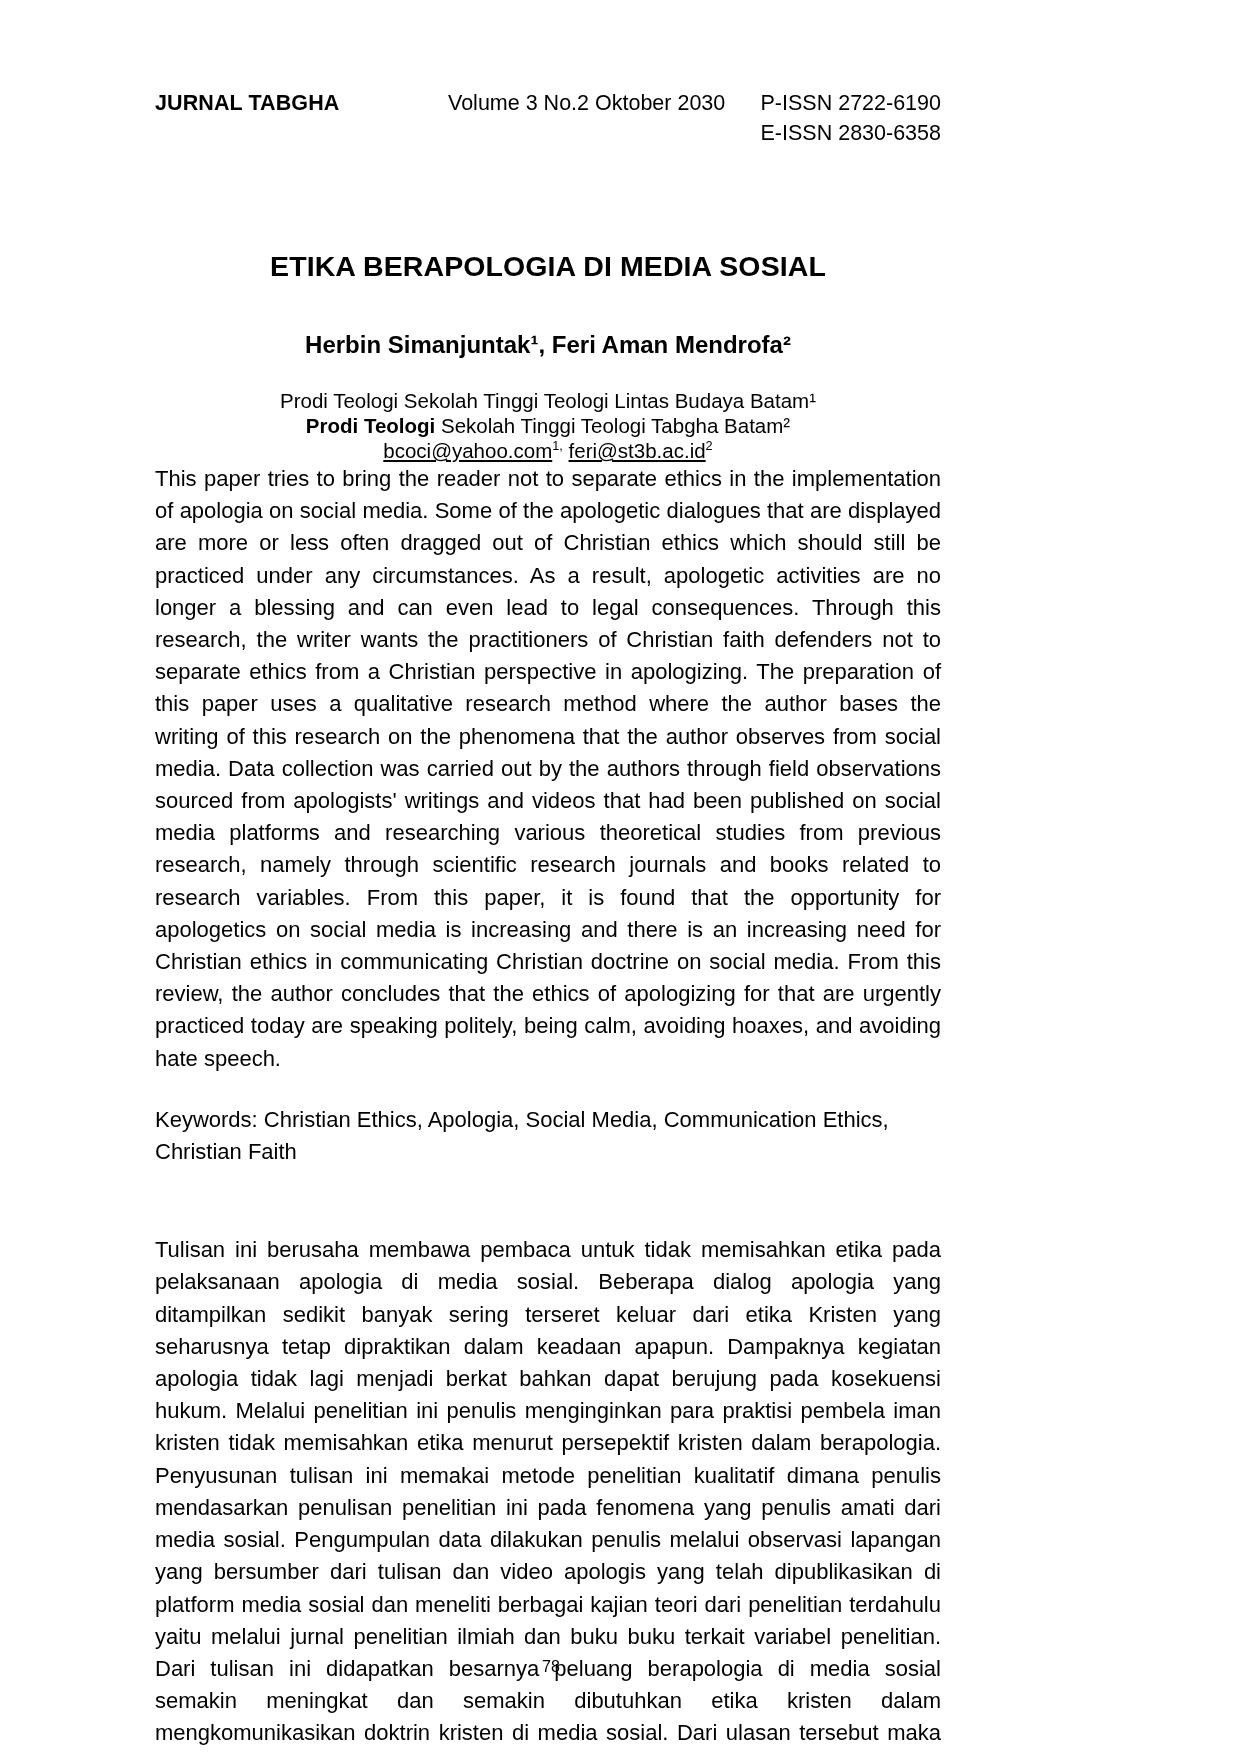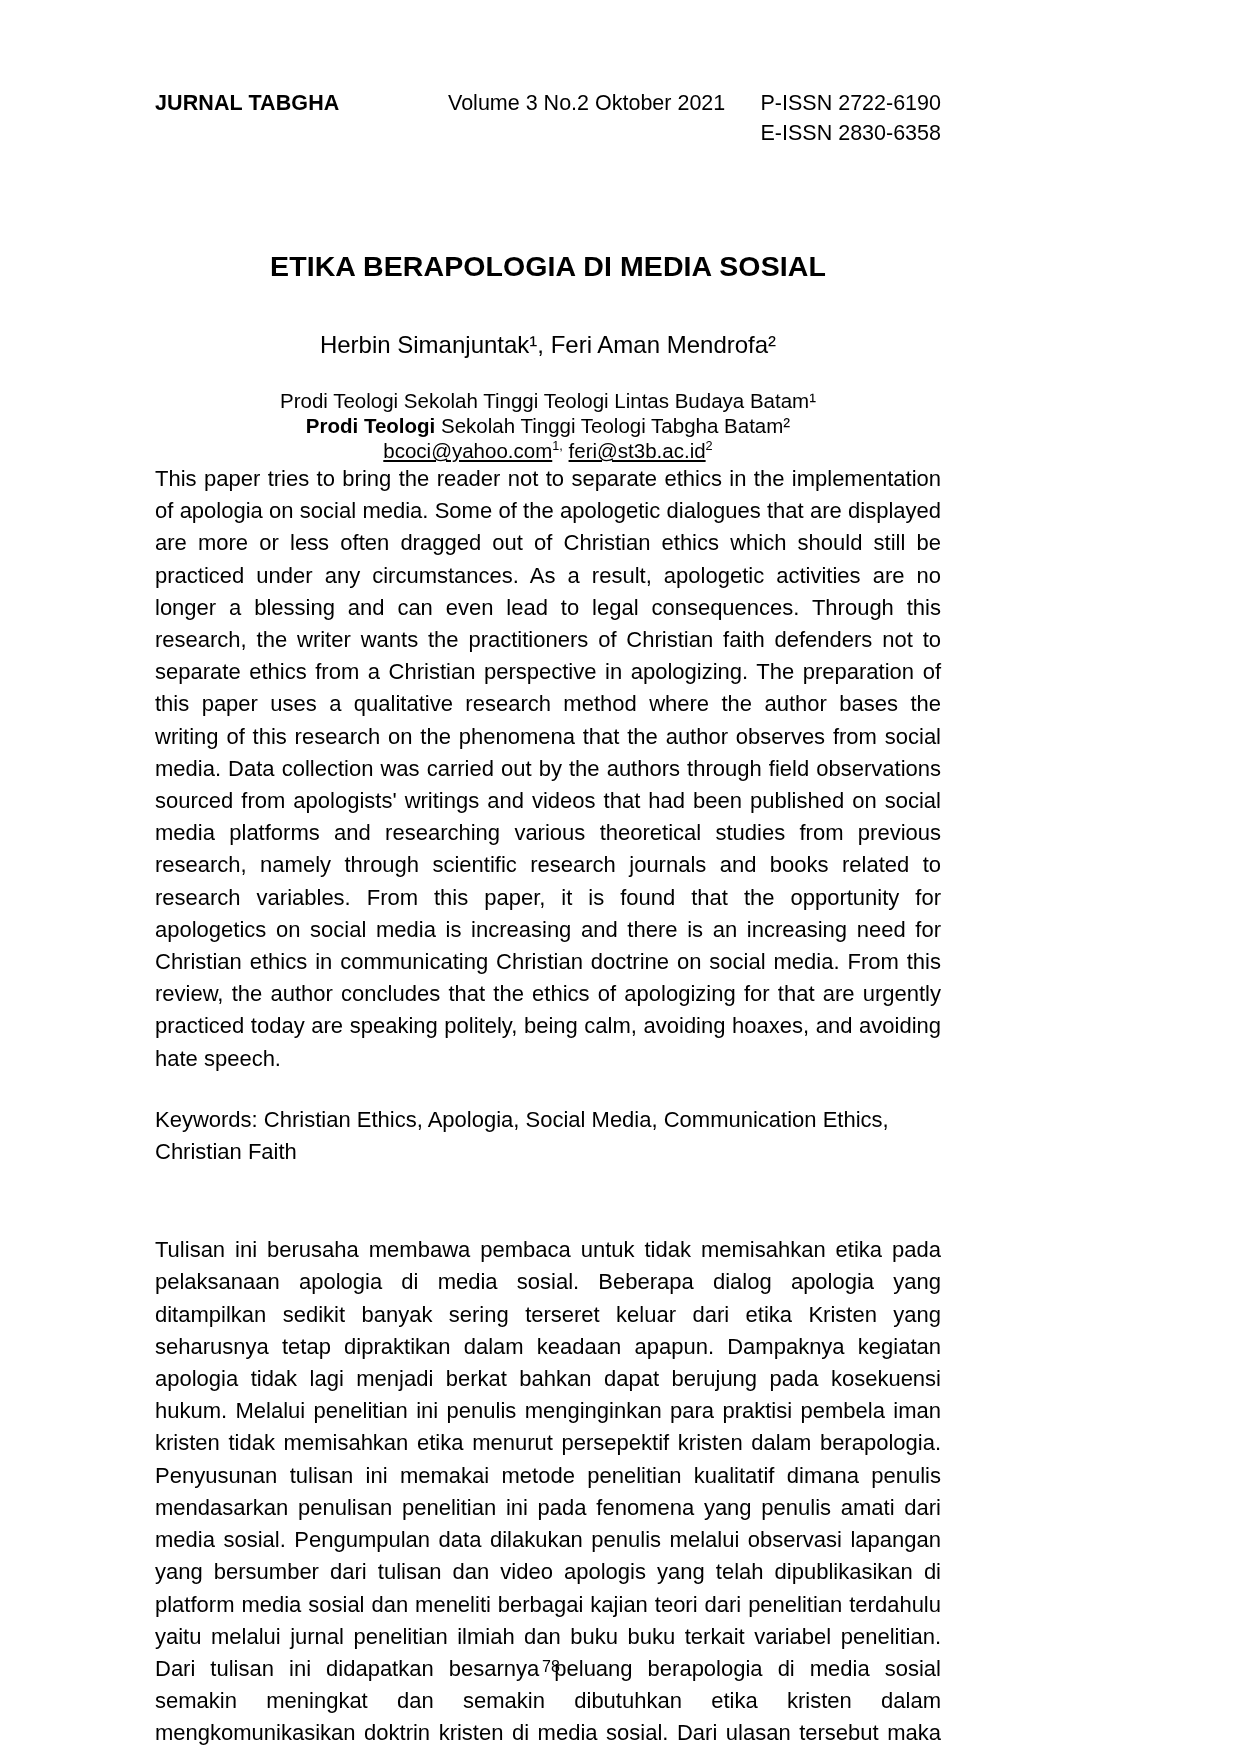--- a/index.html
+++ b/index.html
@@ -55,21 +55,21 @@
     margin-top: 100px;
     text-align: center;
     font-size: 28.5px;
     font-weight: bold;
     letter-spacing: 0.1px;
   }
   .authors {
     margin-top: 48px;
     text-align: center;
     font-size: 24px;
-    font-weight: normal;
+    font-weight: bold;
   }
   .affil {
     margin-top: 29px;
     text-align: center;
     font-size: 20.5px;
     line-height: 25px;
   }
   .affil .b { font-weight: bold; }
   .emails {
     text-align: center;
@@ -121,21 +121,21 @@
     padding-left: 21px;
   }
 </style>
 </head>
 <body>
 
 <div class="page">
 
   <div class="runhead">
     <div class="jname">JURNAL TABGHA</div>
-    <div class="volume">Volume 3 No.2 Oktober 2021</div>
+    <div class="volume">Volume 3 No.2 Oktober 2030</div>
     <div class="issn">
       <div>P-ISSN 2722-6190</div>
       <div>E-ISSN 2830-6358</div>
     </div>
   </div>
 
   <h1 class="title">ETIKA BERAPOLOGIA  DI MEDIA SOSIAL</h1>
 
   <div class="authors">Herbin Simanjuntak¹, Feri Aman Mendrofa²</div>
 

